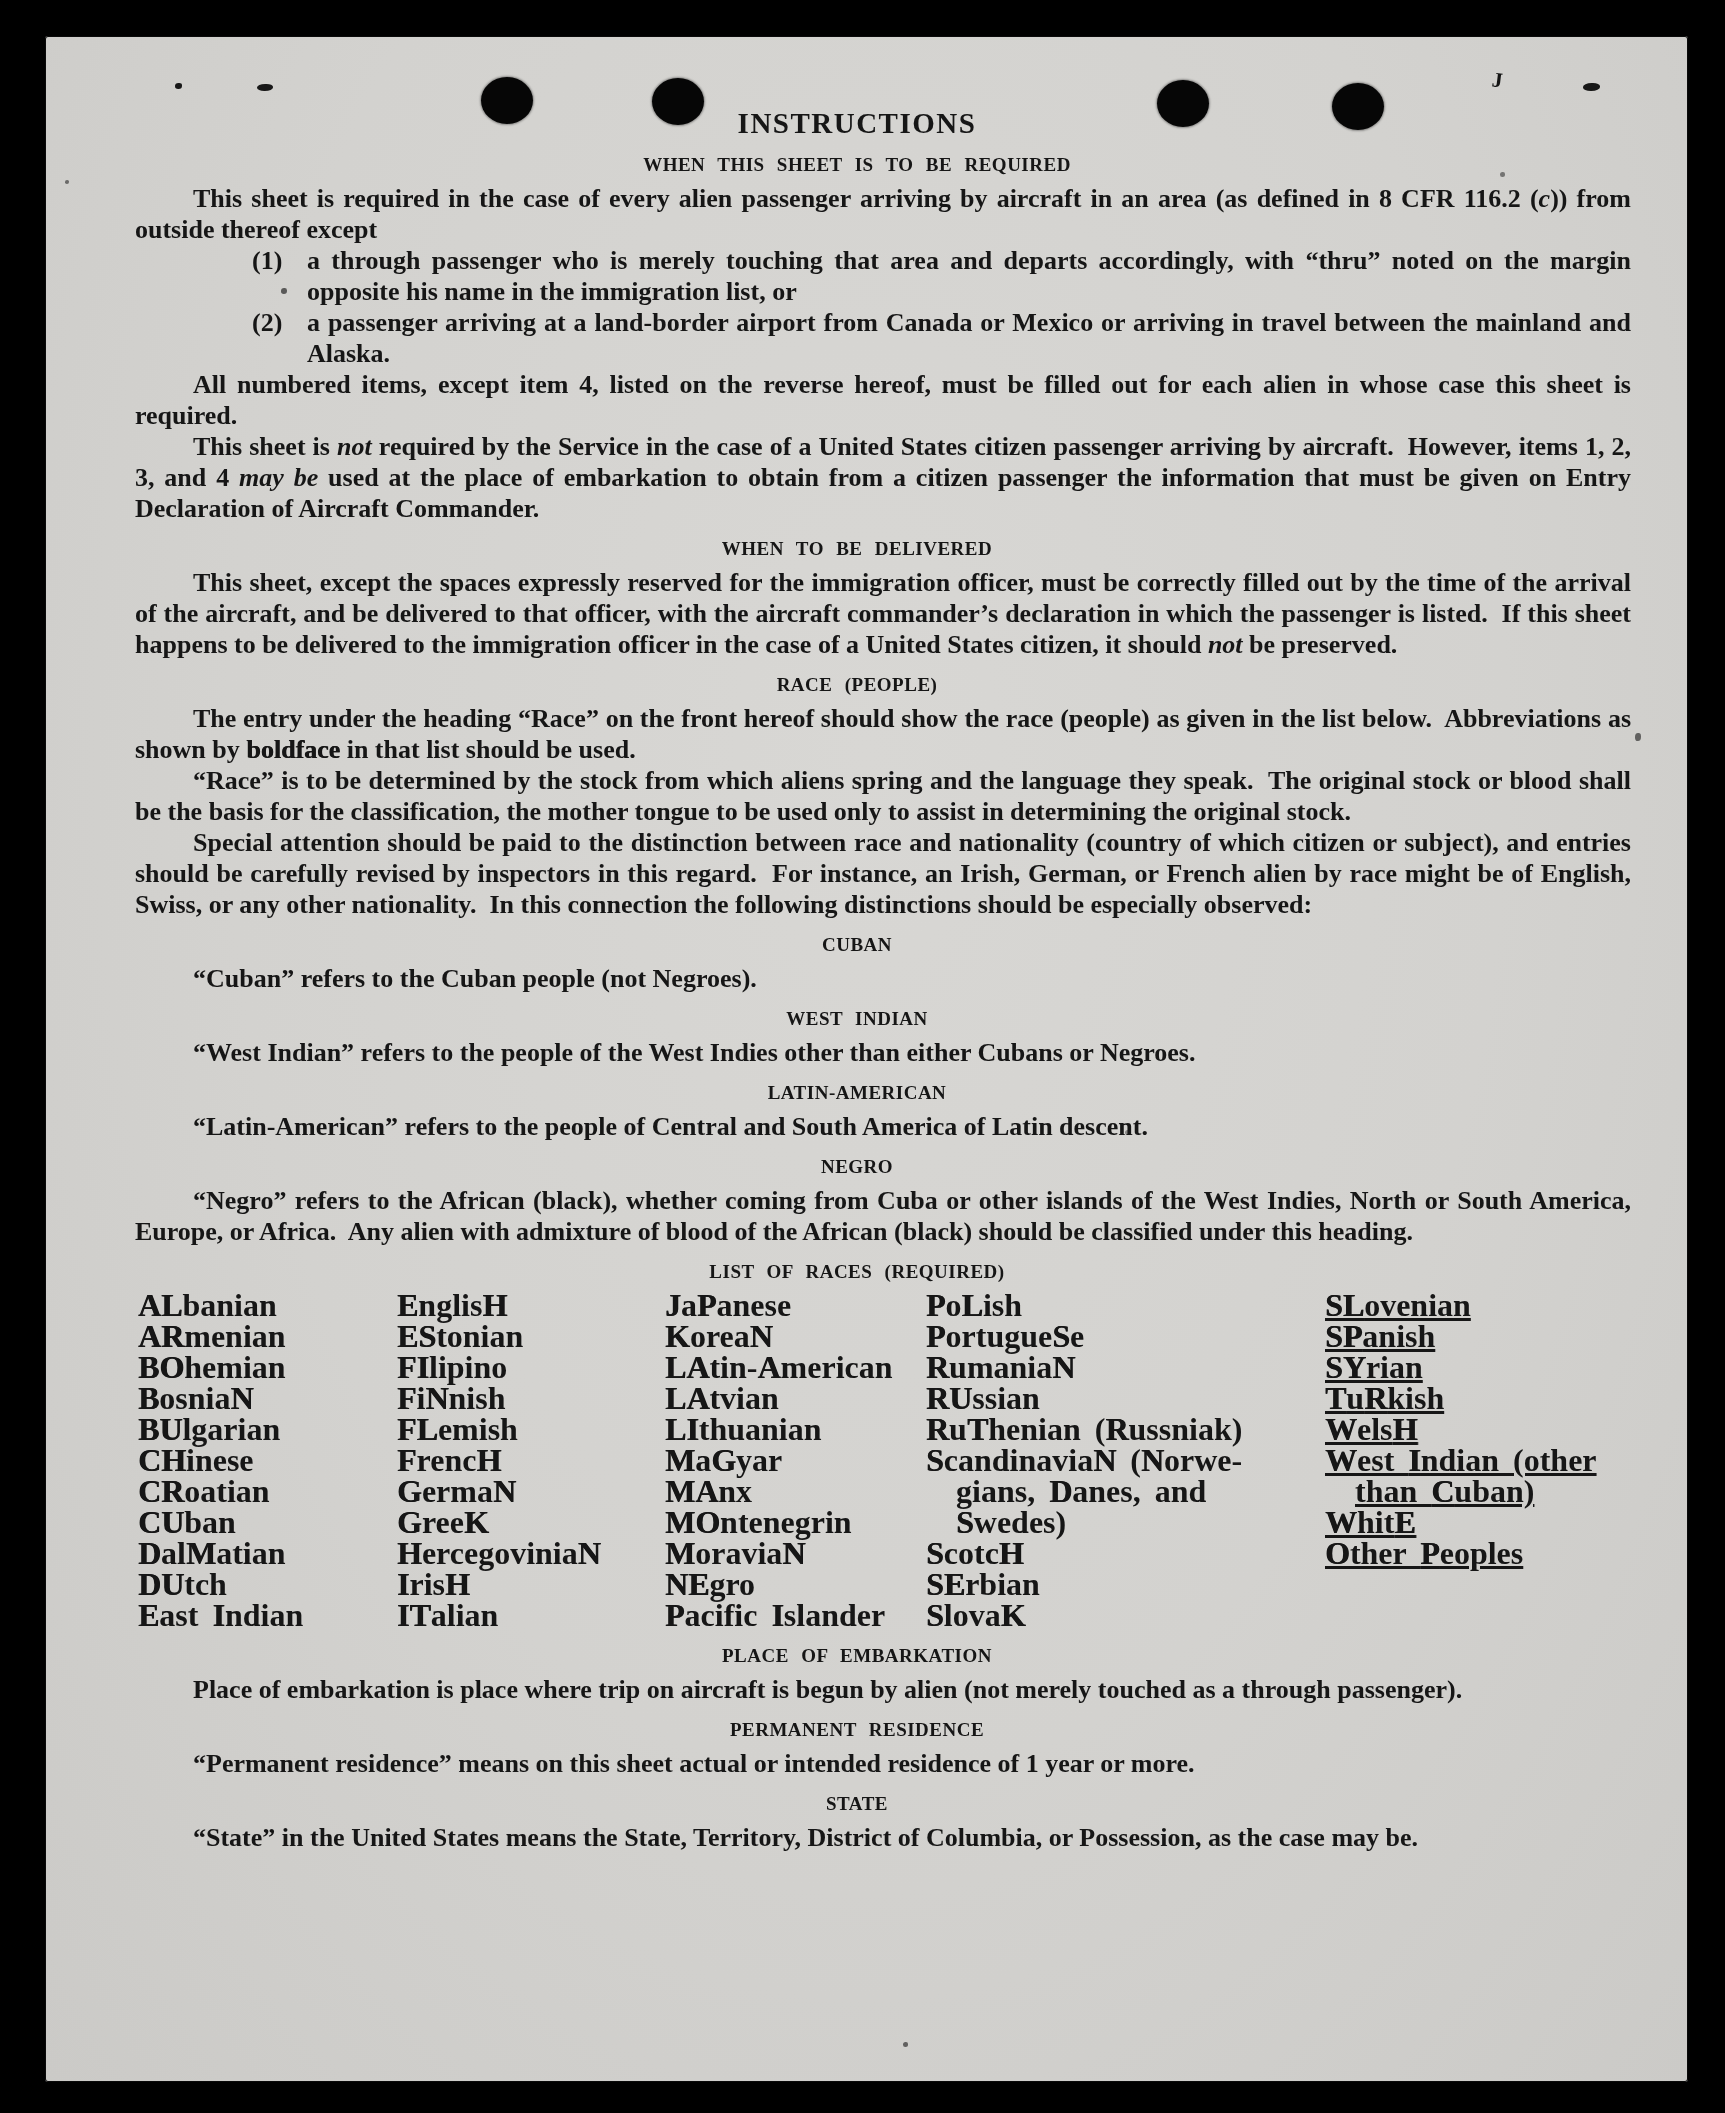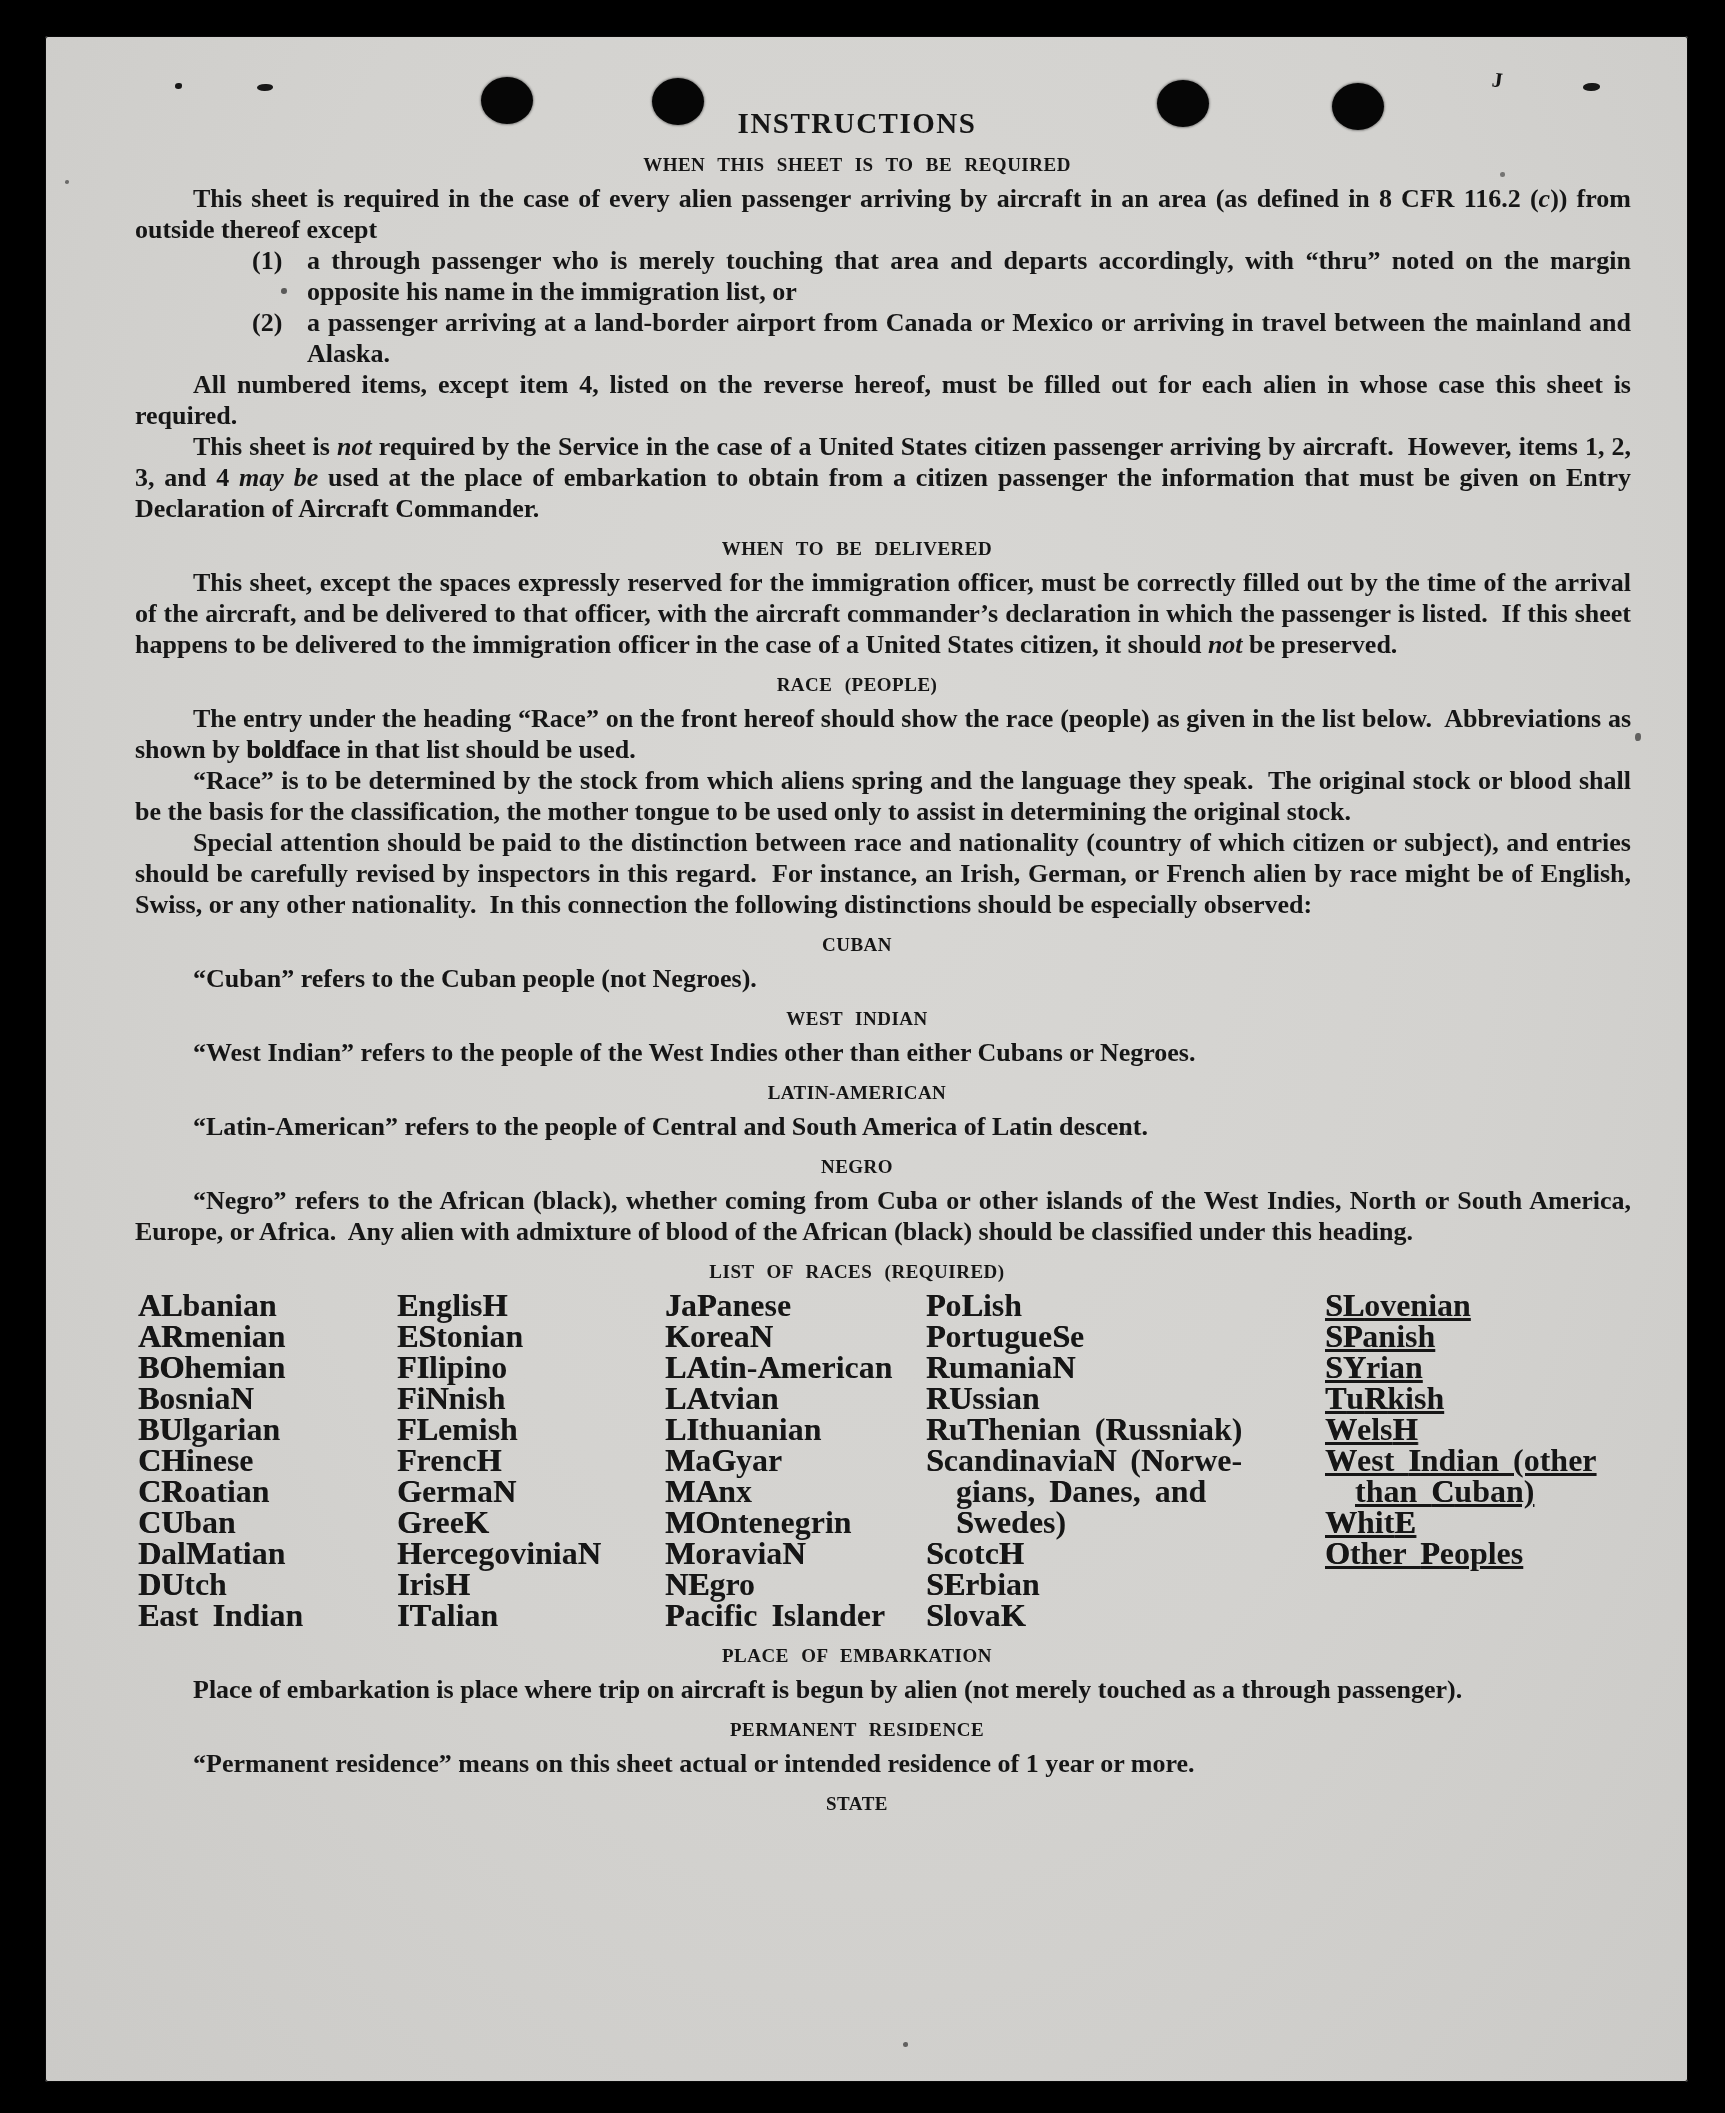--- a/index.html
+++ b/index.html
@@ -154,20 +154,21 @@
             <div class="race-line ind">than <b>C</b>uban)</div>
             <div class="race-line"><b>W</b>hit<b>E</b></div>
             <div class="race-line"><b>O</b>ther <b>P</b>eoples</div>
           </div>
         </div>
         <div class="heading">PLACE OF EMBARKATION</div>
         <div class="para">Place of embarkation is place where trip on aircraft is begun by alien (not merely touched as a through passenger).</div>
         <div class="heading">PERMANENT RESIDENCE</div>
         <div class="para">“Permanent residence” means on this sheet actual or intended residence of 1 year or more.</div>
         <div class="heading">STATE</div>
+        <div class="para">“State” in the United States means the State, Territory, District of Columbia, or Possession, as the case may be.</div>
       </div>
   </div>
 <div class="hole" style="left: 436px; top: 41px;"></div>
     <div class="hole" style="left: 607px; top: 42px;"></div>
     <div class="hole" style="left: 1112px; top: 44px;"></div>
     <div class="hole" style="left: 1287px; top: 47px;"></div>
     <div class="speck" style="left: 130px; top: 47px; width: 7px; height: 6px;"></div>
     <div class="speck" style="left: 212px; top: 48px; width: 16px; height: 7px;"></div>
     <div class="speck glyph" style="left: 1447px; top: 34px;">J</div>
     <div class="speck" style="left: 1538px; top: 47px; width: 17px; height: 8px;"></div>

